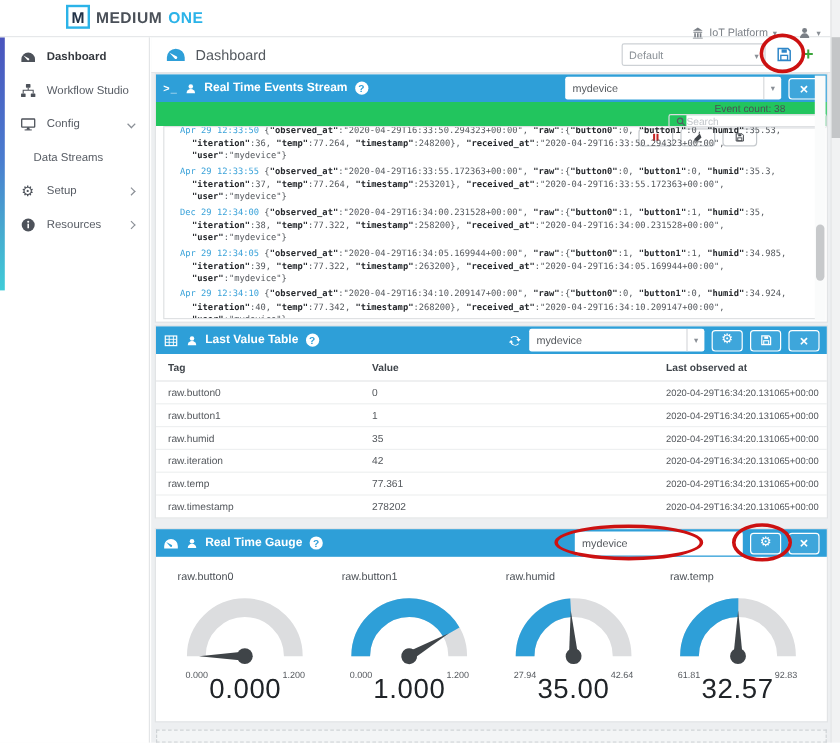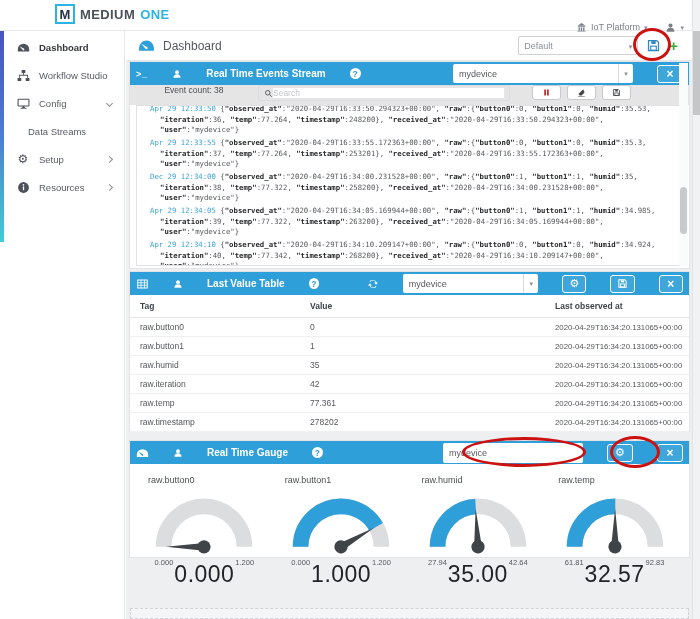--- a/index.html
+++ b/index.html
@@ -52,22 +52,22 @@
                  justify-content:space-between; cursor:pointer; }
   .mh-save { color:#2e86c8; display:flex; cursor:pointer; }
   .mh-save svg { width:15px; height:15px; }
   .plus-glyph { color:#3aa53a; font-size:15px; font-weight:bold; line-height:15px; cursor:pointer; }
 
   
   .widget { position:absolute; left:4px; width:559px; background:#fff;
             box-shadow:0 0 0 1px #e2e4e6; }
   .w-events { top:31px;  height:206px; }
   .w-table  { top:241px; height:159px; }
-  .w-gauge  { top:410px; height:116px; }
-  .whead { height:23px; background:#2e9fd8; display:flex; align-items:center; padding:0 6px; gap:24px; color:#fff; }
+  .w-gauge  { top:410px; height:160px; }
+  .whead { height:23px; background:#2e9fd8; display:flex; align-items:center; padding:0 6px; gap:6px; color:#fff; }
   .wicon { display:flex; align-items:center; color:#fff; }
   .wicon svg { width:13px; height:12px; }
   .wicon.small svg { width:10px; height:10px; }
   .terminal-glyph::before { content:">_"; font-size:9px; font-weight:bold; letter-spacing:1px; }
   .wtitle { font-size:10px; font-weight:bold; white-space:nowrap; }
   .help-badge { width:11px; height:11px; border-radius:50%; background:#fff; color:#2e9fd8;
                 font-size:8.5px; font-weight:bold; display:flex; align-items:center; justify-content:center; }
   .whead-spacer { flex:1; }
   .combo { background:#fff; height:19px; border-radius:2px; display:flex; align-items:center;
            font-size:9px; color:#55595e; cursor:pointer; overflow:hidden; }
@@ -78,21 +78,21 @@
           color:#fff; display:flex; align-items:center; justify-content:center; cursor:pointer; }
   .hbtn svg { width:11px; height:11px; }
   .x-glyph::before { content:"×"; font-size:12px; font-weight:bold; line-height:10px; }
   .gear-white { font-size:11px; line-height:11px; }
   .refresh-ic { display:flex; color:#fff; }
   .refresh-ic svg { width:12px; height:12px; }
   .gtext { width:140px; height:20px; border:none; border-radius:2px; font-size:9px; color:#55595e;
            padding:0 6px; font-family:"Liberation Sans",sans-serif; }
 
   
-  .etoolbar { height:20px; display:flex; align-items:flex-start; background:#e5e5e5; }
+  .etoolbar { height:20px; display:flex; align-items:flex-end; background:#22c55e;flex-direction:column; }
   .ecount { width:128px; text-align:center; font-size:8.5px; color:#4a4f55; }
   .searchbox { flex:1; max-width:258px; height:16px; border:1px solid #d9dcde; border-radius:2px;
                display:flex; align-items:center; padding:0 5px; gap:0; }
   .searchbox svg { width:9px; height:9px; color:#555a60; }
   .searchbox input { border:none; outline:none; flex:1; font-size:8.5px; color:#55595e; min-width:0;
                      font-family:"Liberation Sans",sans-serif; }
   .searchbox input::placeholder { color:#c3c7cb; }
   .tbtns { display:flex; gap:6px; margin-left:22px; margin-right:58px; }
   .tbtn { width:29px; height:15px; border:1px solid #c6cace; border-radius:3px; background:#fff;
           display:flex; align-items:center; justify-content:center; color:#42464b; cursor:pointer; }

